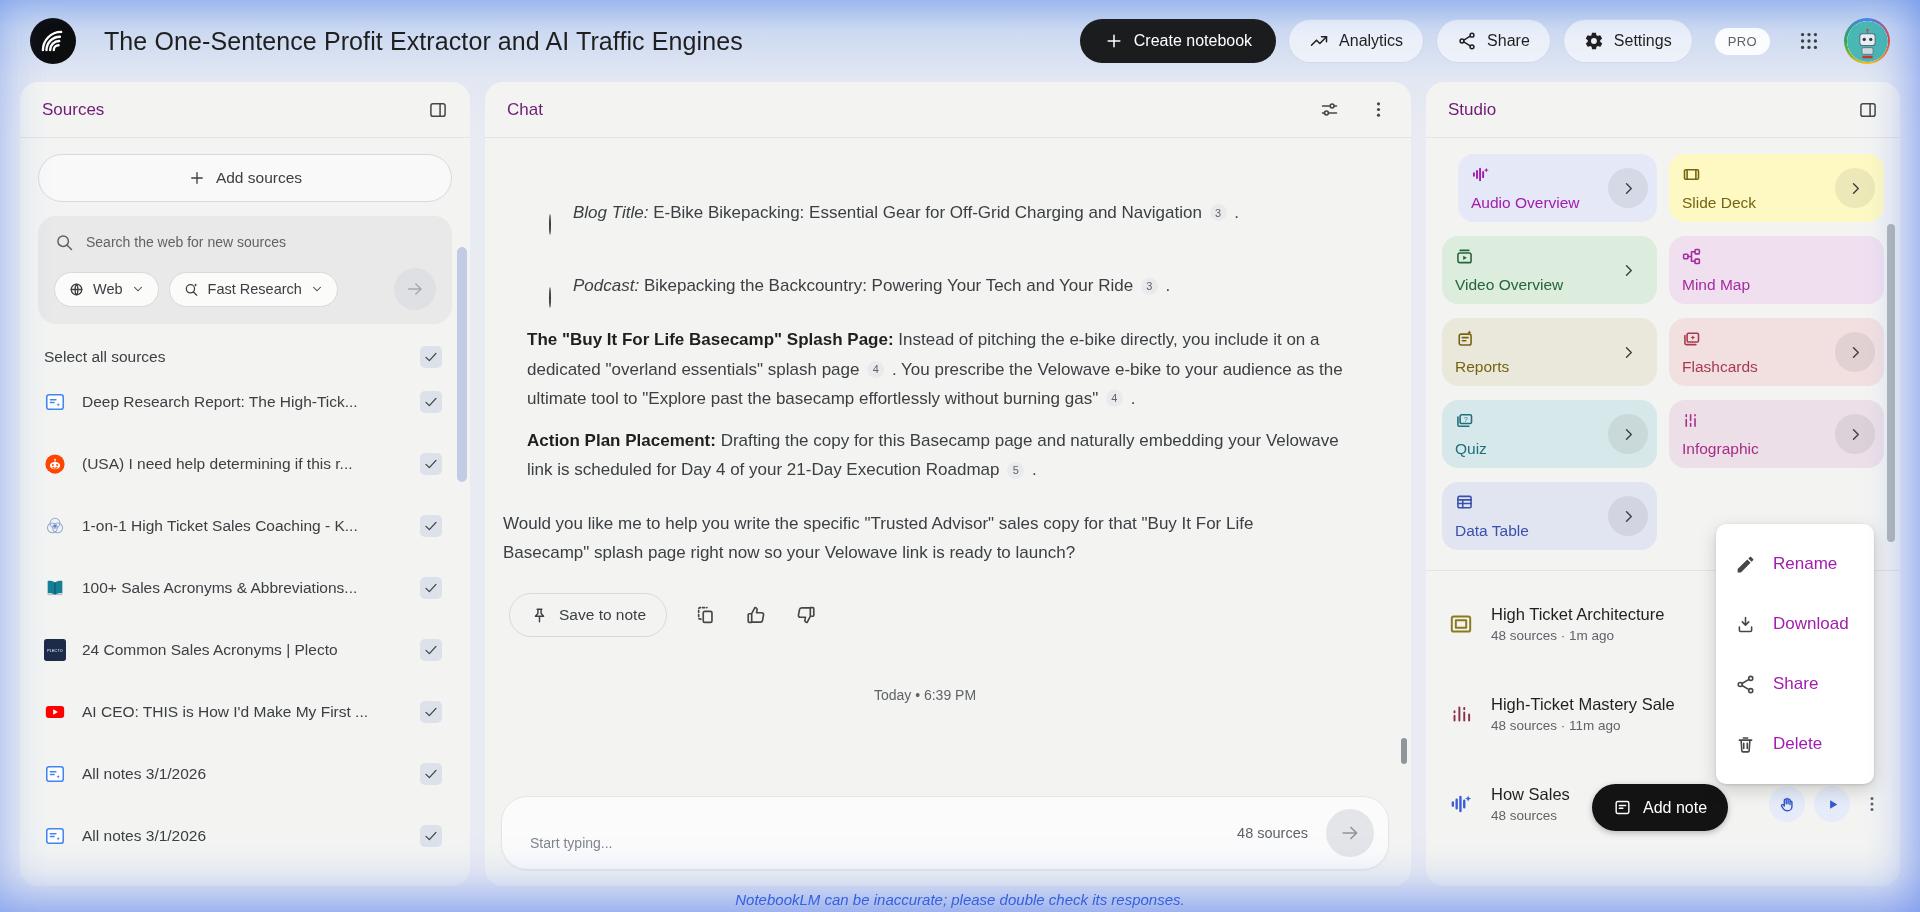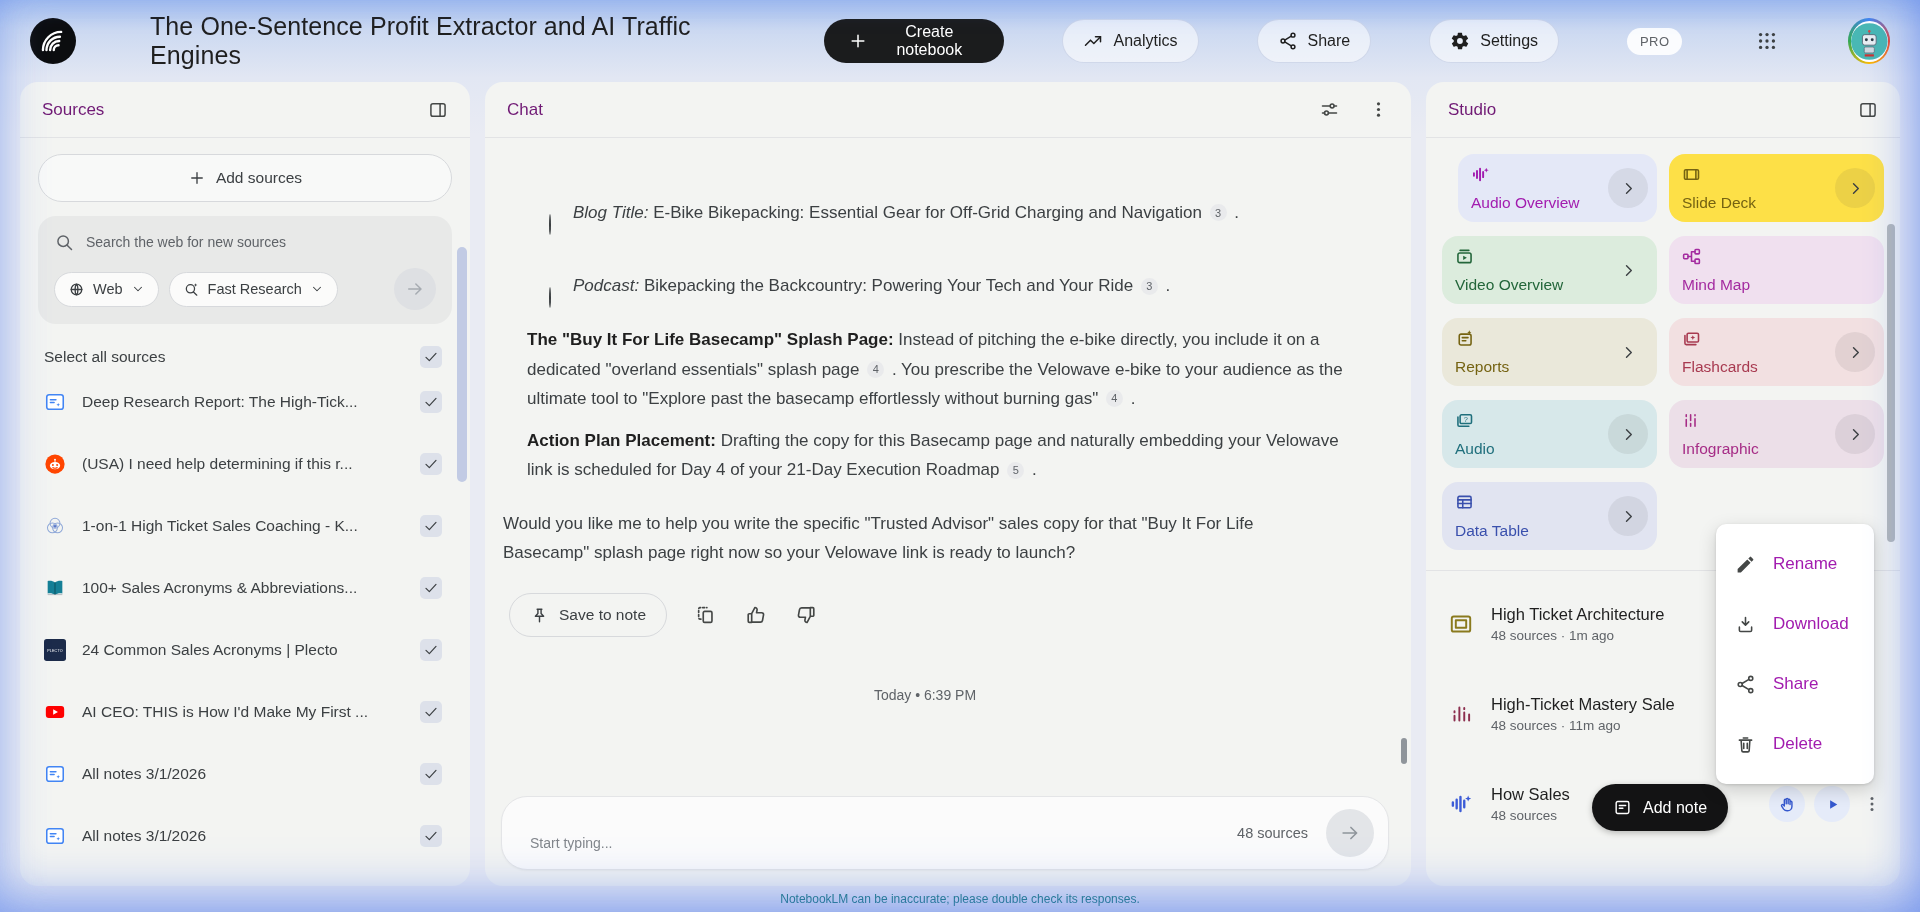--- a/index.html
+++ b/index.html
@@ -8,21 +8,21 @@
     background:linear-gradient(180deg,#a9c2ef 0px,#ccd9f1 30px,#e2e7f3 78px,#e9ebf3 135px,#e9ebf3 100%);
   }
   .glow { position:fixed; inset:0; pointer-events:none; z-index:60;
     box-shadow: inset 0 -28px 48px -10px rgba(88,128,235,.55),
                 inset -24px 0 46px -16px rgba(88,128,235,.48),
                 inset 24px 0 46px -20px rgba(150,180,240,.32); }
   .icon svg { width:100%; height:100%; display:block; }
   .icon { display:inline-flex; flex:none; }
 
   
-  header { height:82px; display:flex; align-items:center; padding:8px 30px; position:relative; z-index:5;gap:46px; }
+  header { height:82px; display:flex; align-items:center; padding:8px 30px; position:relative; z-index:5; }
   .logo { width:46px; height:46px; }
   .app-title { margin-left:28px; font-size:25px; color:#1f1f1f; letter-spacing:.1px; }
   .hspace { flex:1; }
   .pill { height:44px; border-radius:22px; display:flex; align-items:center; gap:10px;
     padding:0 20px; font-size:16px; color:#1f1f1f; background:rgba(255,255,255,.55);
     border:1px solid rgba(170,185,215,.45); margin-left:12px; cursor:pointer; }
   .pill .icon { width:20px; height:20px; color:#1f1f1f; }
   .pill.dark { background:#1b1c1d; color:#fff; border:none; padding:0 24px; }
   .pill.dark .icon { color:#fff; }
   .pro-badge { margin-left:22px; background:rgba(255,255,255,.9); color:#5f6368;
@@ -33,21 +33,21 @@
   .avatar-ring .icon { width:100%; height:100%; border-radius:50%; overflow:hidden; background:#fff; }
 
   
   main { display:flex; gap:15px; padding:0 20px; height:804px; position:relative; z-index:4; }
   .panel { background:#f3f4f2; border-radius:18px; position:relative; overflow:hidden; height:804px; }
   .panel-head { height:56px; display:flex; align-items:center; justify-content:space-between;
     padding:0 22px; border-bottom:1px solid #e2e3e5; }
   .panel-title { font-size:17px; color:#701a75; }
   .panel-toggle { width:20px; height:20px; color:#444746; cursor:pointer; }
   footer { height:26px; display:flex; align-items:center; justify-content:center;
-    font-size:12px; color:#0f766e; position:relative; z-index:4; }
+    font-size:15px; color:#1d4ed8; position:relative; z-index:4;font-style:italic; }
 
   
   .sources-panel { width:450px; flex:none; }
   .sources-body { padding:16px 18px 0; }
   .add-btn { height:48px; width:100%; border:1px solid #d7d9dc; border-radius:24px; background:#f8f9f8;
     display:flex; align-items:center; justify-content:center; gap:10px; font-size:15.5px; color:#3c4043; cursor:pointer; }
   .add-btn .icon { width:18px; height:18px; }
   .search-card { margin-top:14px; background:#e8e9e8; border-radius:18px; padding:16px 16px 14px; }
   .search-row { display:flex; align-items:center; gap:12px; color:#5f6368; }
   .search-row .icon { width:20px; height:20px; }
@@ -535,21 +535,21 @@
           <div class="card" style="background: rgb(228, 232, 247); color: #a21caf; margin-left: 16px;"><span class="icon ci">
               <svg viewBox="0 0 24 24" fill="none" stroke="currentColor" stroke-width="1.8" stroke-linecap="round" stroke-linejoin="round">
                 <path d="M4.5 10.5v3M8 8v8M11.5 5.5v13M15 9v6" stroke-width="2.2"></path>
                 <path d="M18.6 4.2l.8 2 2 .8-2 .8-.8 2-.8-2-2-.8 2-.8z" fill="currentColor" stroke="none"></path>
               </svg>
             </span><div class="cl">Audio Overview</div><span class="chev circle">
               <svg viewBox="0 0 24 24" fill="none" stroke="currentColor" stroke-width="1.8" stroke-linecap="round" stroke-linejoin="round">
                 <path d="M9.5 6l6 6-6 6"></path>
               </svg>
             </span></div>
-          <div class="card" style="background: #fde047; color: rgb(117, 99, 18);"><span class="icon ci">
+          <div class="card" style="background: #fef9c3; color: rgb(117, 99, 18);"><span class="icon ci">
               <svg viewBox="0 0 24 24" fill="none" stroke="currentColor" stroke-width="1.8" stroke-linecap="round" stroke-linejoin="round">
                 <rect x="4" y="6.5" width="16" height="11" rx="1.5"></rect>
                 <path d="M7 6.5v11M17 6.5v11"></path>
               </svg>
             </span><div class="cl">Slide Deck</div><span class="chev circle">
               <svg viewBox="0 0 24 24" fill="none" stroke="currentColor" stroke-width="1.8" stroke-linecap="round" stroke-linejoin="round">
                 <path d="M9.5 6l6 6-6 6"></path>
               </svg>
             </span></div>
           <div class="card" style="background: rgb(220, 236, 221); color: rgb(35, 102, 58);"><span class="icon ci">
@@ -592,21 +592,21 @@
               <svg viewBox="0 0 24 24" fill="none" stroke="currentColor" stroke-width="1.8" stroke-linecap="round" stroke-linejoin="round">
                 <path d="M9.5 6l6 6-6 6"></path>
               </svg>
             </span></div>
           <div class="card" style="background: rgb(215, 232, 234); color: rgb(31, 111, 124);"><span class="icon ci">
               <svg viewBox="0 0 24 24" fill="none" stroke="currentColor" stroke-width="1.8" stroke-linecap="round" stroke-linejoin="round">
                 <rect x="7" y="5.5" width="13" height="10" rx="1.5"></rect>
                 <path d="M4.5 8v9A1.5 1.5 0 0 0 6 18.5h11"></path>
                 <text x="13.5" y="13.7" font-size="8.5" text-anchor="middle" fill="currentColor" stroke="none" font-family="sans-serif">?</text>
               </svg>
-            </span><div class="cl">Audio</div><span class="chev circle">
+            </span><div class="cl">Quiz</div><span class="chev circle">
               <svg viewBox="0 0 24 24" fill="none" stroke="currentColor" stroke-width="1.8" stroke-linecap="round" stroke-linejoin="round">
                 <path d="M9.5 6l6 6-6 6"></path>
               </svg>
             </span></div>
           <div class="card" style="background: rgb(236, 223, 232); color: rgb(166, 44, 134);"><span class="icon ci">
               <svg viewBox="0 0 24 24" fill="none" stroke="currentColor" stroke-width="1.8" stroke-linecap="round" stroke-linejoin="round">
                 <path d="M6 5.5v2M6 11v7.5M11 5.5V12M11 15.5v3M16 5.5v1M16 10v8.5"></path>
               </svg>
             </span><div class="cl">Infographic</div><span class="chev circle">
               <svg viewBox="0 0 24 24" fill="none" stroke="currentColor" stroke-width="1.8" stroke-linecap="round" stroke-linejoin="round">

